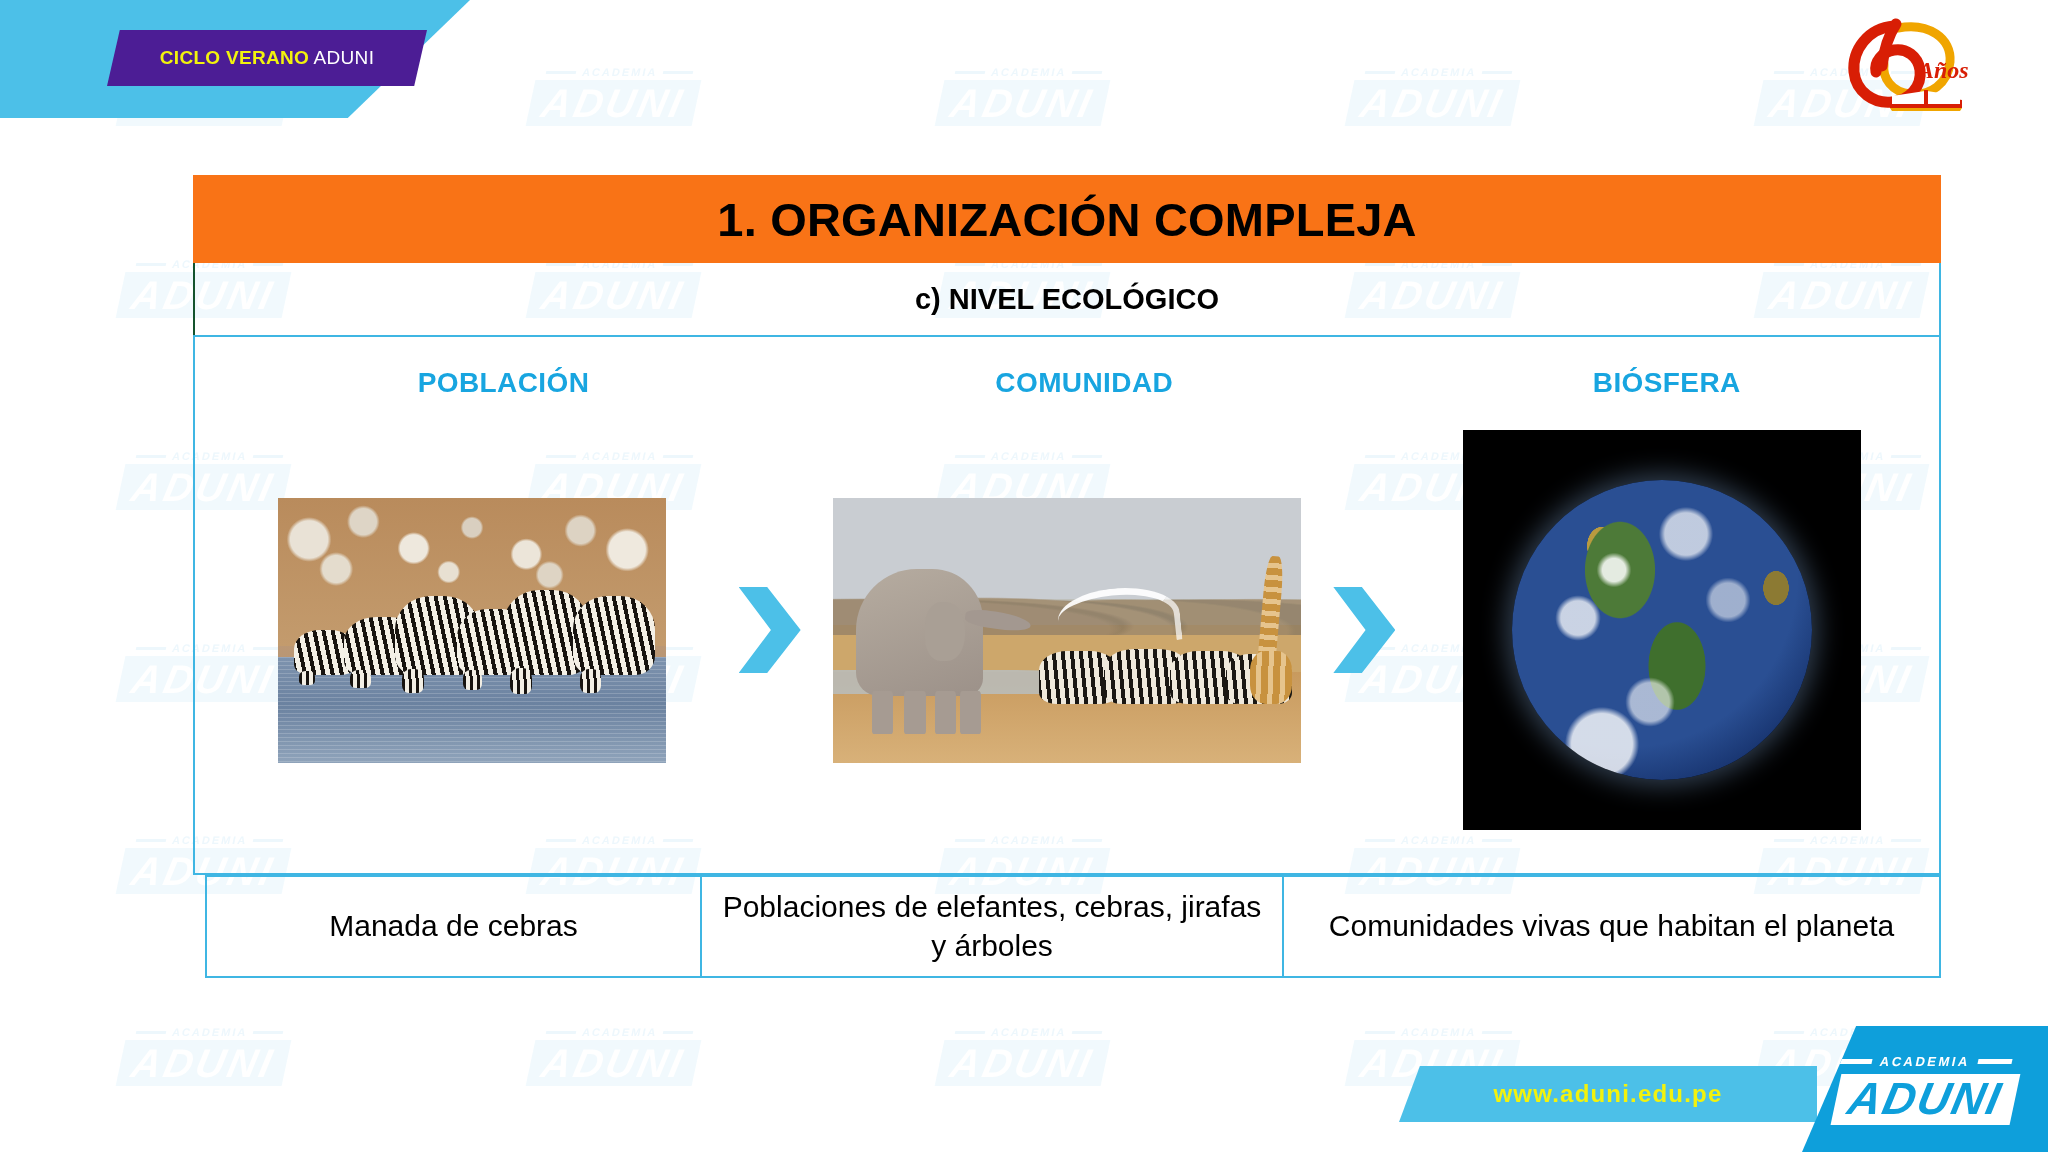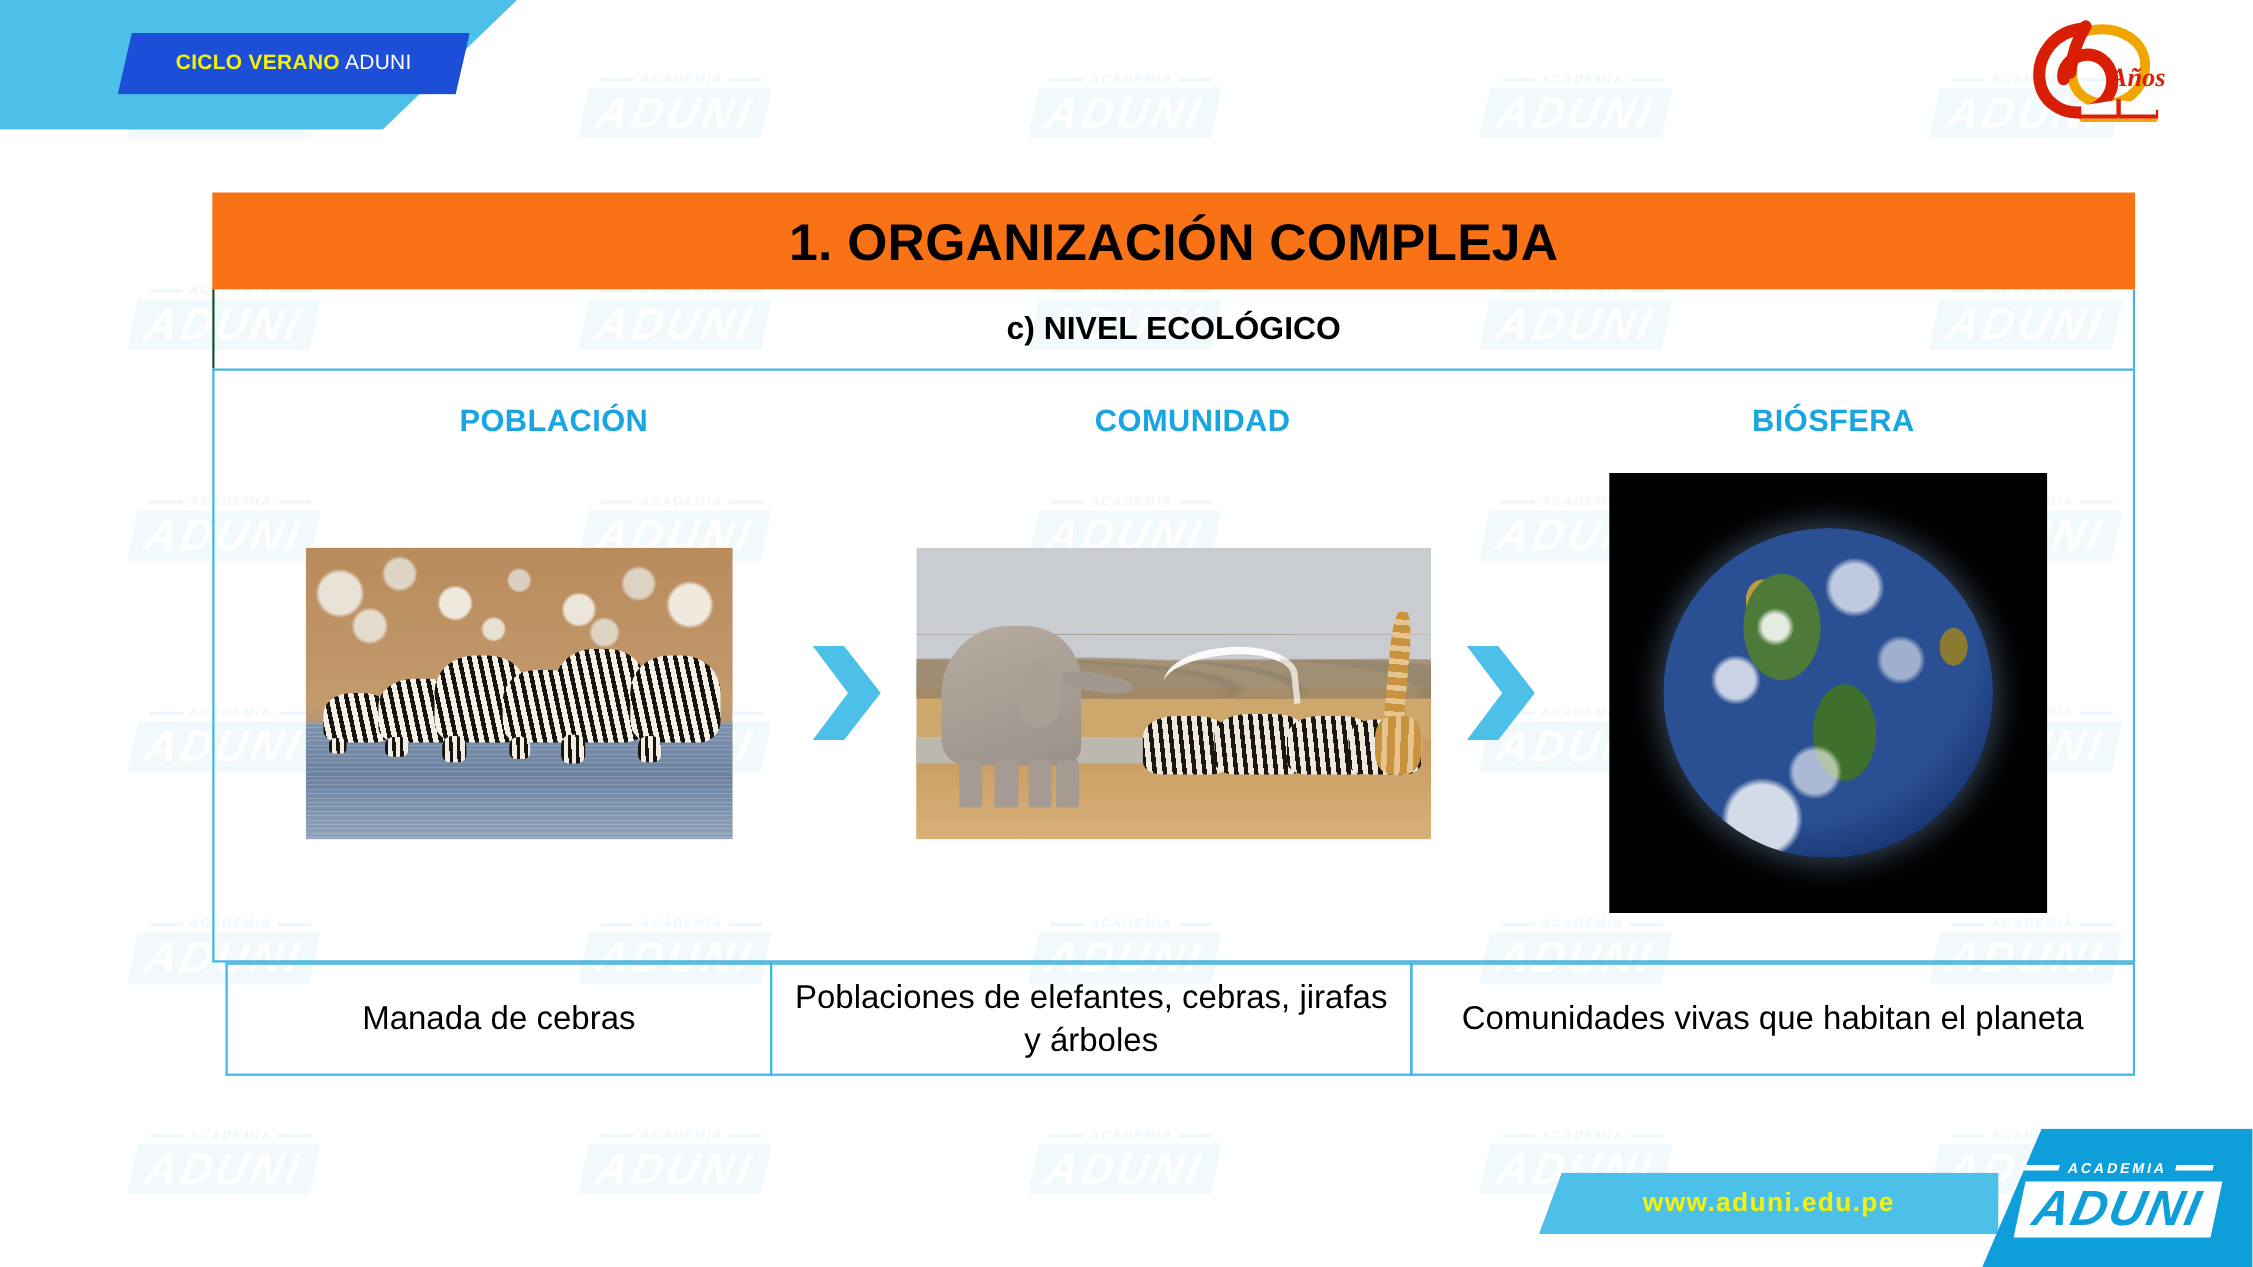--- a/index.html
+++ b/index.html
@@ -42,21 +42,21 @@
     position:absolute; left:0; top:0; width:600px; height:118px;
     z-index:2;
   }
   .header-shape .bg-slab{
     position:absolute; left:0; top:0; width:470px; height:118px;
     background:#4cc0e8;
     clip-path:polygon(0 0, 100% 0, 74% 100%, 0 100%);
   }
   .header-shape .fg-slab{
     position:absolute; left:107px; top:30px; width:320px; height:56px;
-    background:#1d4ed8;
+    background:#4c1d95;
     clip-path:polygon(4% 0, 100% 0, 96% 100%, 0 100%);
     display:flex; align-items:center; justify-content:center;
   }
   .badge-text{
     font-size:19px; font-weight:bold; letter-spacing:.3px;
     white-space:nowrap;
   }
   .badge-text .b1{ color:#f2f20d; }
   .badge-text .b2{ color:#ffffff; font-weight:normal; }
 

